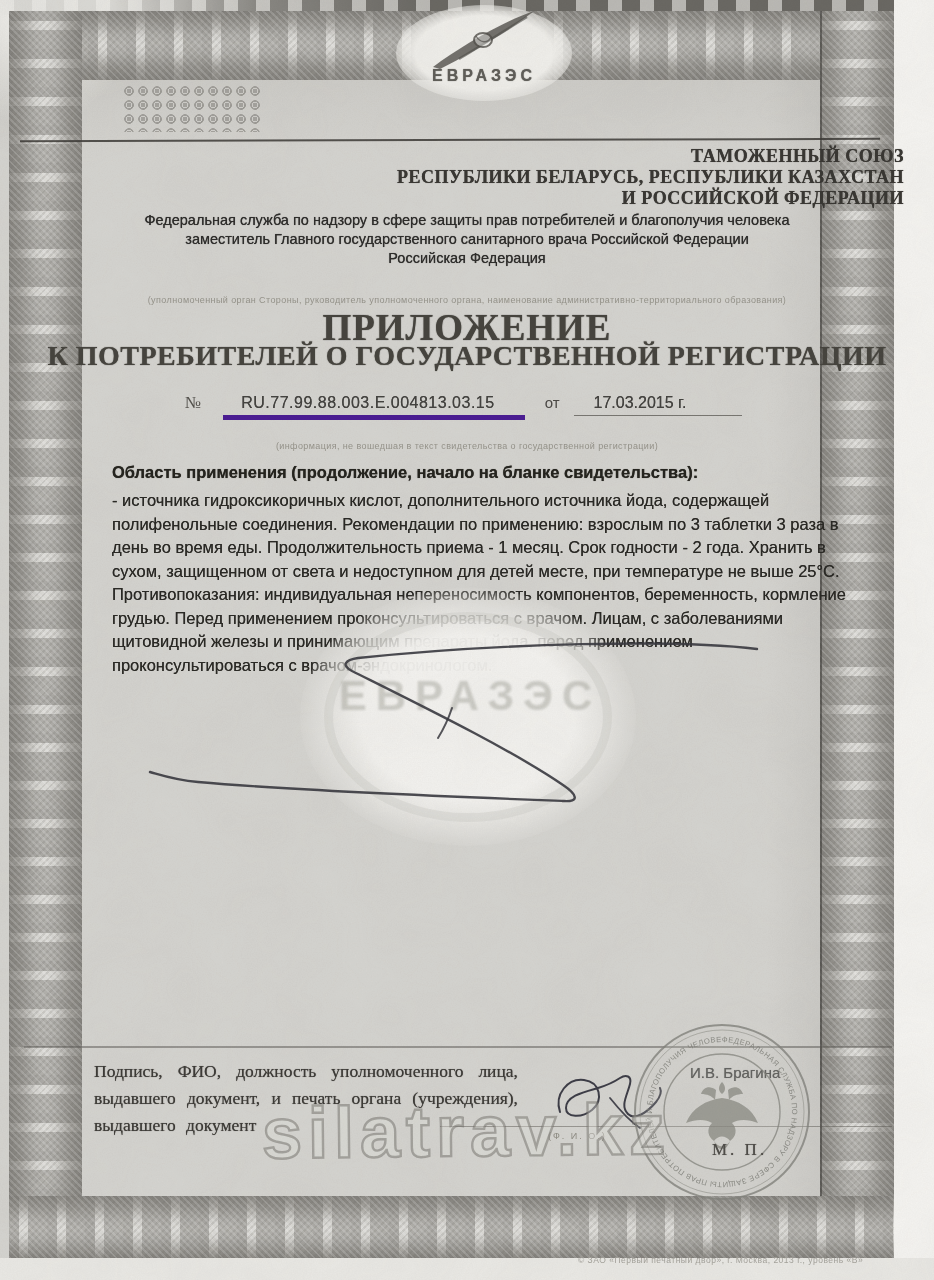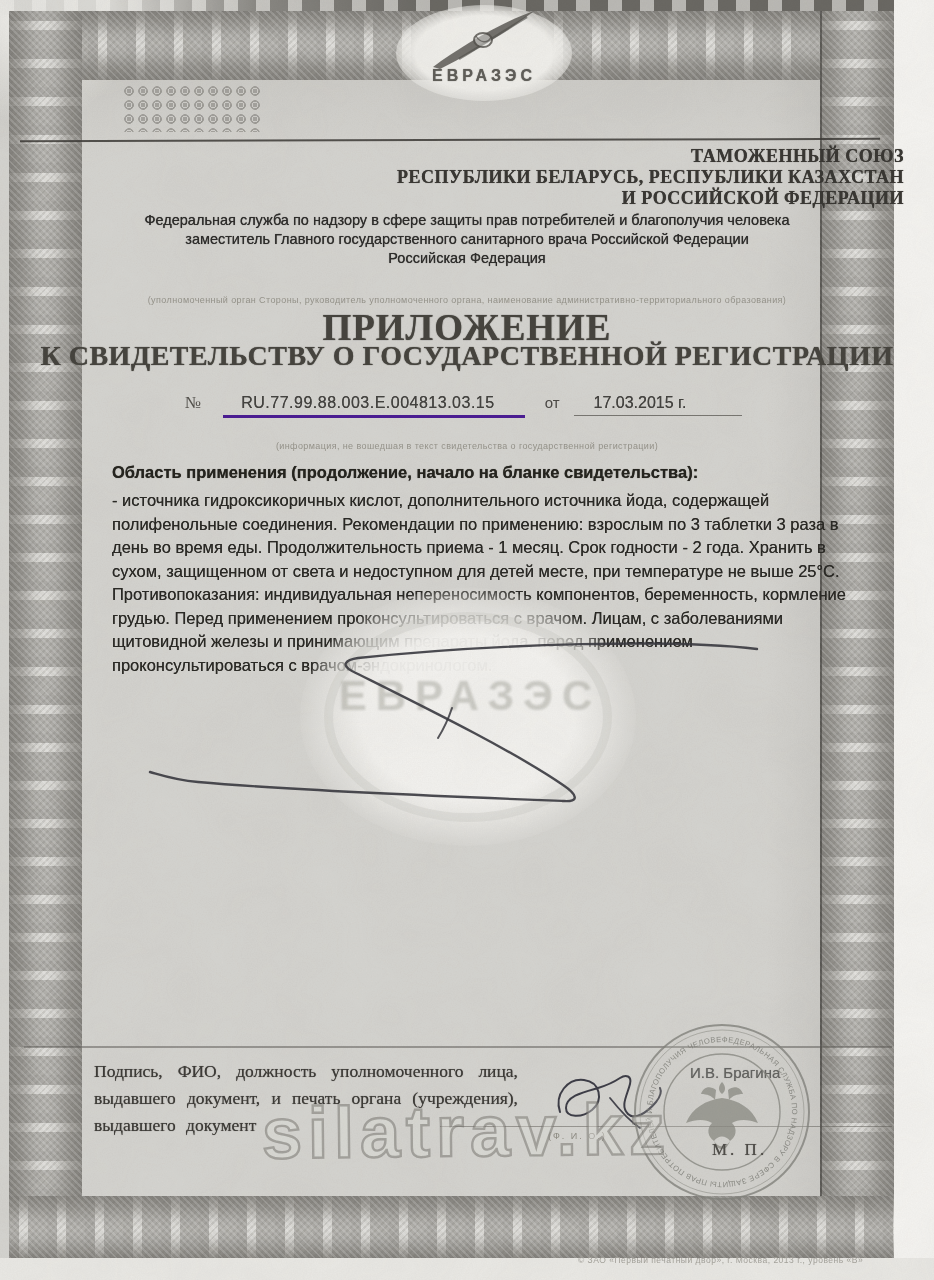--- a/index.html
+++ b/index.html
@@ -54,21 +54,21 @@
   .note-authority{top:295px;}
   .note-info{top:441px;}
   .title1{position:absolute;left:30px;top:306px;width:874px;text-align:center;
         font-family:"Liberation Serif",serif;font-weight:bold;font-size:37px;color:#47453f;
         letter-spacing:1px;text-shadow:0 0 1.1px rgba(71,69,63,.95);}
   .title2{position:absolute;left:30px;top:340px;width:874px;text-align:center;
         font-family:"Liberation Serif",serif;font-weight:bold;font-size:28px;color:#47453f;
         letter-spacing:.5px;text-shadow:0 0 1.1px rgba(71,69,63,.95);}
   .reg-row{position:absolute;left:185px;top:386px;font-size:16px;color:#454441;display:flex;align-items:baseline;}
   .reg-no{font-family:"Liberation Serif",serif;font-size:17px;color:#55534e;margin-right:22px;}
-  .reg-num{border-bottom:3px solid #4c1d95;padding:0 30px 3px 18px;letter-spacing:.5px;text-shadow:0 0 .6px rgba(69,68,65,.9);margin-top:8px;}
+  .reg-num{border-bottom:5px solid #4c1d95;padding:0 30px 3px 18px;letter-spacing:.5px;text-shadow:0 0 .6px rgba(69,68,65,.9);margin-top:8px;}
   .reg-of{margin:0 14px 11px 20px;font-size:15px;color:#4c4a46;}
   .reg-date{border-bottom:1px solid #7a7873;padding:0 56px 3px 20px;text-shadow:0 0 .6px rgba(69,68,65,.9);}
   .body-heading{position:absolute;left:112px;top:463px;width:745px;font-size:16.5px;font-weight:bold;color:#26251f;
         text-shadow:0 0 .7px rgba(38,37,31,.9);}
   .body-text{position:absolute;left:112px;top:489px;width:740px;font-size:16.5px;line-height:23.5px;color:#2b2a26;
         text-shadow:0 0 .6px rgba(43,42,38,.85);}
   .wm-circle{position:absolute;left:300px;top:588px;width:336px;height:258px;border-radius:50%;
         background:radial-gradient(ellipse at 50% 50%, rgba(245,244,241,.96) 45%, rgba(234,233,229,.6) 62%, rgba(234,233,229,0) 73%);}
   .wm-circle::after{content:"";position:absolute;inset:24px;border-radius:50%;border:9px solid rgba(196,194,188,.30);}
   .wm-ghost{position:absolute;left:310px;top:672px;width:320px;text-align:center;font-weight:bold;font-size:42px;
@@ -126,21 +126,21 @@
   </div>
   <div class="agency-lines fuzz">
     <div>Федеральная служба по надзору в сфере защиты прав потребителей и благополучия человека</div>
     <div>заместитель Главного государственного санитарного врача Российской Федерации</div>
     <div>Российская Федерация</div>
   </div>
 
   <div class="tiny-note note-authority">(уполномоченный орган Стороны, руководитель уполномоченного органа, наименование административно-территориального образования)</div>
 
   <div class="title1">ПРИЛОЖЕНИЕ</div>
-  <div class="title2">К СВИДЕТЕЛЬСТВУ О ГОСУДАРСТВЕННОЙ РЕГИСТРАЦИИ</div>
+  <div class="title2">К ПОТРЕБИТЕЛЕЙ О ГОСУДАРСТВЕННОЙ РЕГИСТРАЦИИ</div>
 
   <div class="reg-row">
     <span class="reg-no">№</span>
     <span class="reg-num">RU.77.99.88.003.Е.004813.03.15</span>
     <span class="reg-of">от</span>
     <span class="reg-date">17.03.2015 г.</span>
   </div>
 
   <div class="tiny-note note-info">(информация, не вошедшая в текст свидетельства о государственной регистрации)</div>
 

